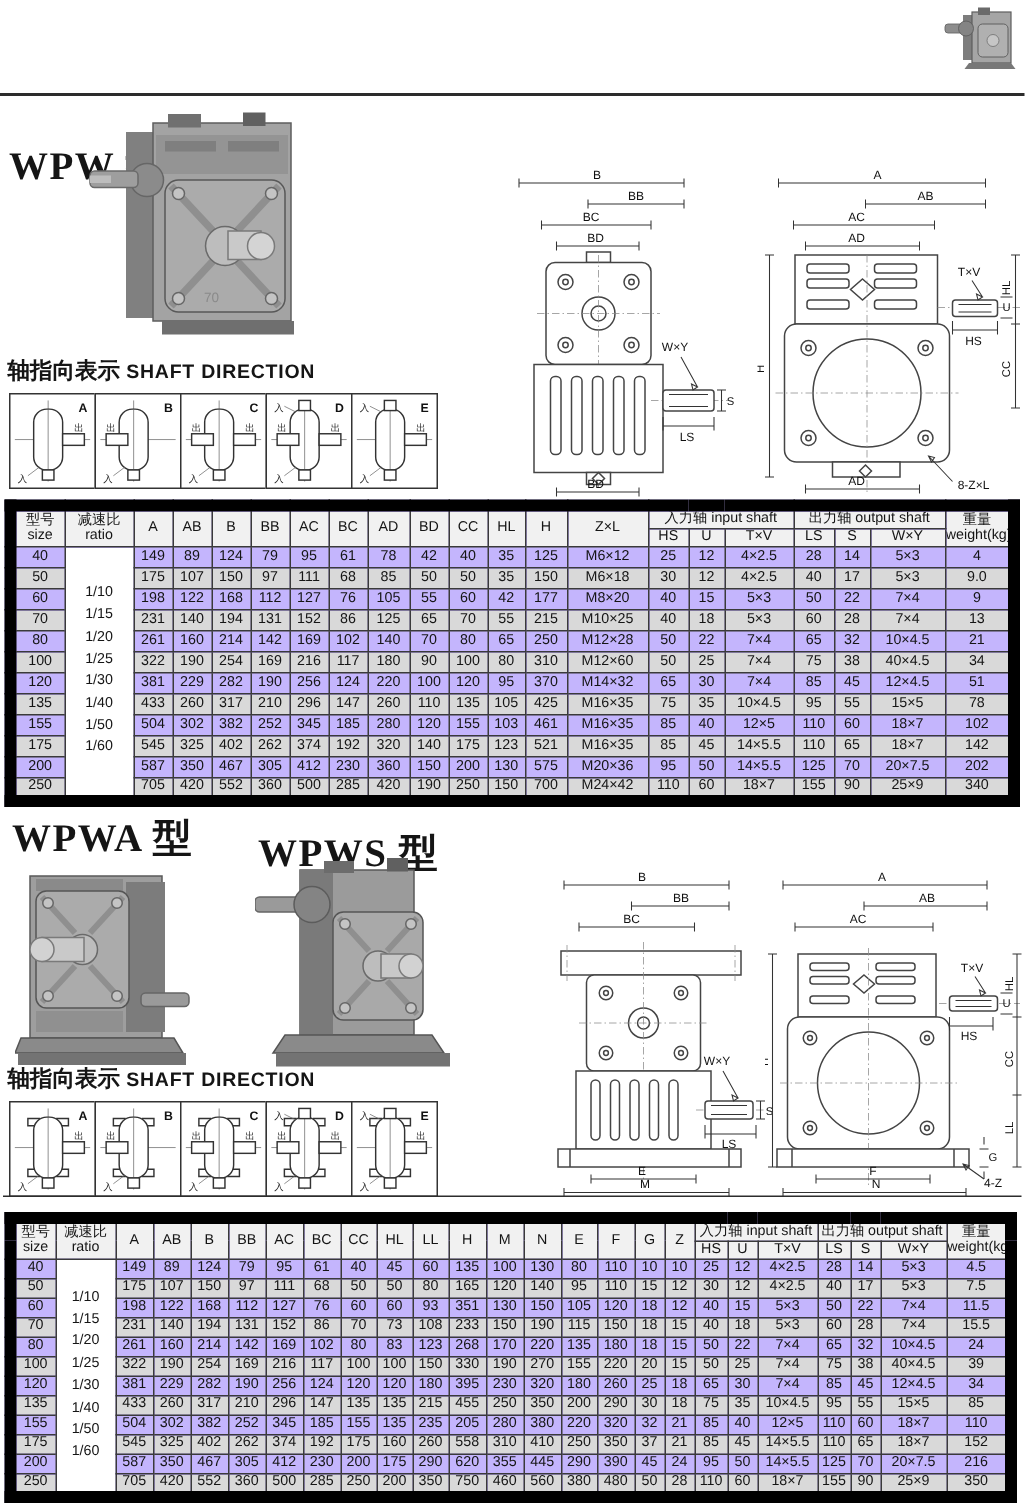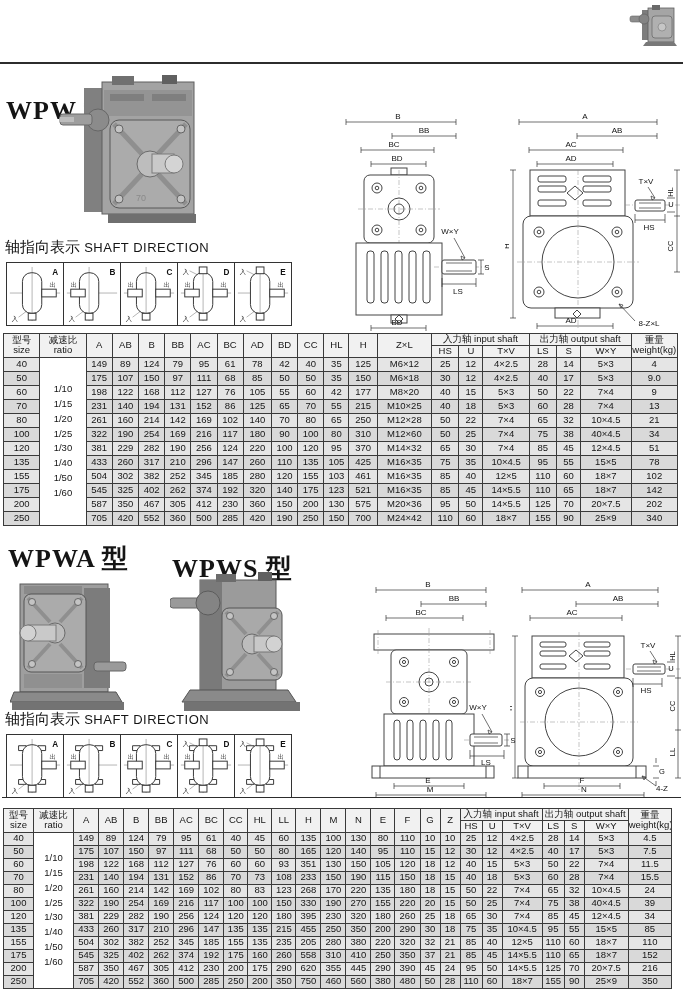--- a/index.html
+++ b/index.html
@@ -2,28 +2,28 @@
 <html><head>
 <meta charset="utf-8">
 <style>
   *{margin:0;padding:0;box-sizing:border-box}
   html,body{background:#fff}
   body{width:683px;height:1002px;position:relative;overflow:hidden;
        font-family:"Liberation Sans",sans-serif;color:#151515}
   .abs{position:absolute}
   .rule{position:absolute;background:#2c2c2c}
   h1.model{font-family:"Liberation Serif",serif;font-weight:bold;font-size:26px;letter-spacing:1px;white-space:nowrap}
-  .sd-label{font-size:15px;font-weight:normal;white-space:nowrap}
+  .sd-label{font-size:15px;font-weight:bold;white-space:nowrap}
   .sd-label .en{font-size:13px;letter-spacing:.5px}
   .sd-row{display:flex}
   .sdbox{width:58px;height:64px;border:1px solid #333;margin-left:-1px;background:#fff}
   .sdbox:first-child{margin-left:0}
   .sdbox svg{width:100%;height:100%;display:block}
-  table.dim-table{position:absolute;border-collapse:collapse;table-layout:fixed;background:#e5e5e5;
-                  font-size:9.5px;border:1px solid #000000}
+  table.dim-table{position:absolute;border-collapse:collapse;table-layout:fixed;background:#c4b5fd;
+                  font-size:9.5px;border:8px solid #000000}
   .dim-table th,.dim-table td{border:1px solid #3a3a3a;text-align:center;vertical-align:middle;
                   padding:0;line-height:1.15;overflow:hidden;white-space:nowrap}
   .dim-table th{font-weight:normal;background:#f1f1f1;font-size:9.5px}
   .dim-table tr.alt td{background:#d9d9d9}
   .dim-table td.ratioc{background:#fff;line-height:1.55}
   .t1 tbody td{height:14px}
   .t2 tbody td{height:13px}
   svg text{font-family:"Liberation Sans",sans-serif}
   .dim{font-size:8px;fill:#111;text-anchor:middle}
   .dimr{font-size:7.5px;fill:#111;text-anchor:middle}

